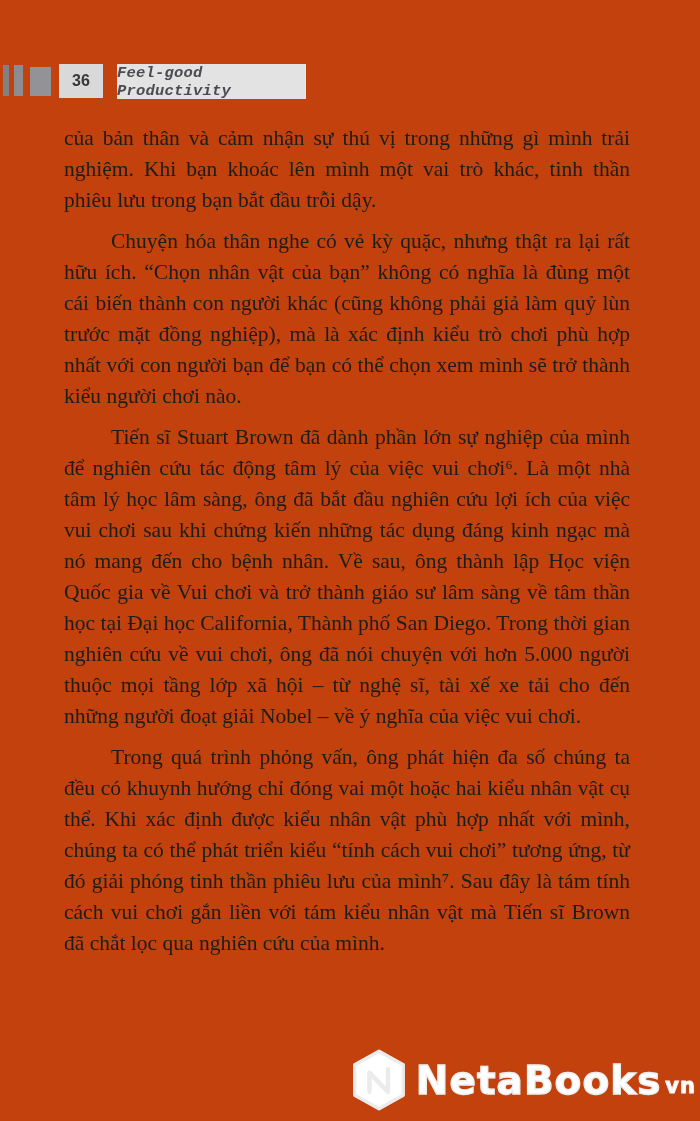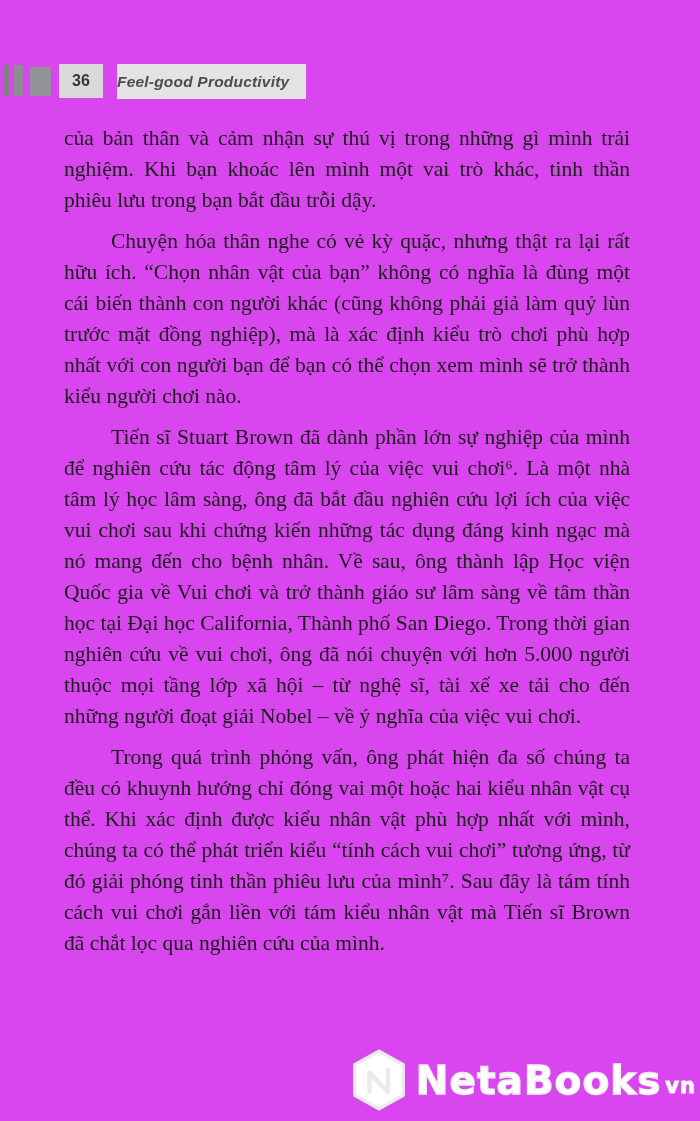--- a/index.html
+++ b/index.html
@@ -1,41 +1,41 @@
 <!DOCTYPE html>
 <html lang="vi"><head>
 <meta charset="utf-8">
 <style>
   html,body{margin:0;padding:0;}
   body{background:#e9e9e9;}
   .page{
     position:relative;
     width:700px;height:1121px;
-    background:#d946ef;
+    background:#c2410c;
     overflow:hidden;
     font-family:"Liberation Serif","DejaVu Serif",serif;
   }
   
   .deco-bar{position:absolute;background:#8b8b8f;}
   .deco-bar.b1{left:3px;top:65px;width:6px;height:31px;background:#808085;}
   .deco-bar.b2{left:14px;top:65px;width:9px;height:31px;background:#8c8c91;}
   .deco-bar.b3{left:30px;top:67px;width:21px;height:29px;background:#929297;}
   .page-num{
     position:absolute;left:59px;top:64px;width:44px;height:34px;
     background:#d9d9d9;color:#37373a;
     font-family:"Liberation Sans","DejaVu Sans",sans-serif;
     font-weight:bold;font-size:16px;
     display:flex;align-items:center;justify-content:center;
   }
   .title-box{
     position:absolute;left:117px;top:64px;width:189px;height:35px;
     background:#e3e3e3;color:#4b4b52;
-    font-family:Liberation Sans, sans-serif;
+    font-family:Liberation Mono, monospace;
     font-weight:bold;font-style:italic;font-size:15.5px;letter-spacing:.2px;
-    display:flex;align-items:center;justify-content:flex-start;
+    display:flex;align-items:center;justify-content:flex-end;
   }
   
   .body-text{
     position:absolute;left:64px;right:70px;top:123px;
     color:#1d1d1d;
     font-size:21.5px;line-height:31px;
     text-align:justify;
   }
   .body-text p{margin:0 0 10px 0;}
   .body-text p.indent{text-indent:47px;}

